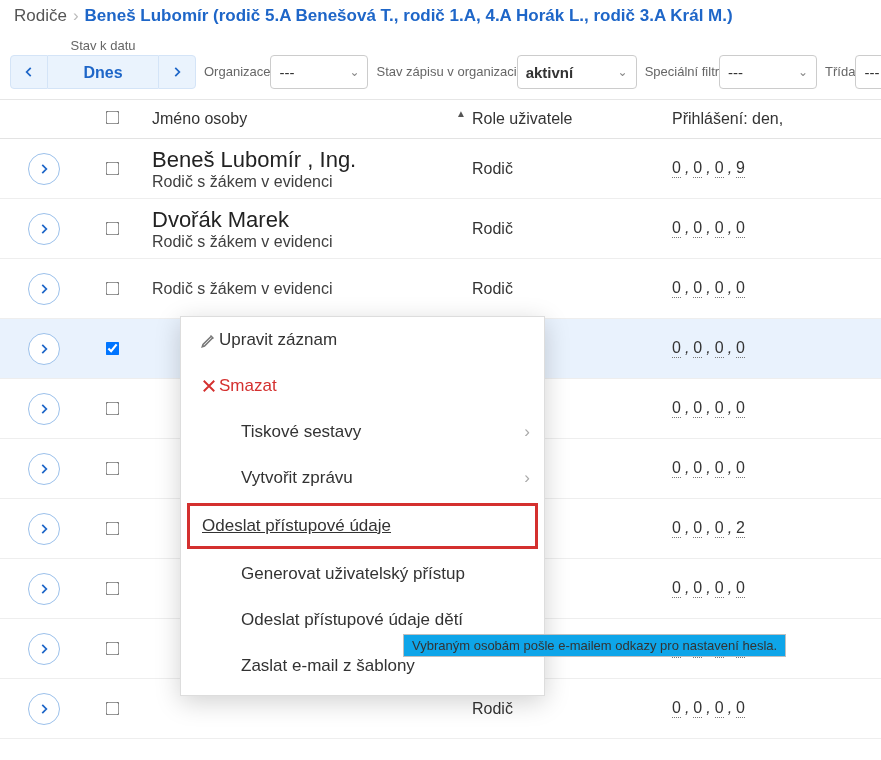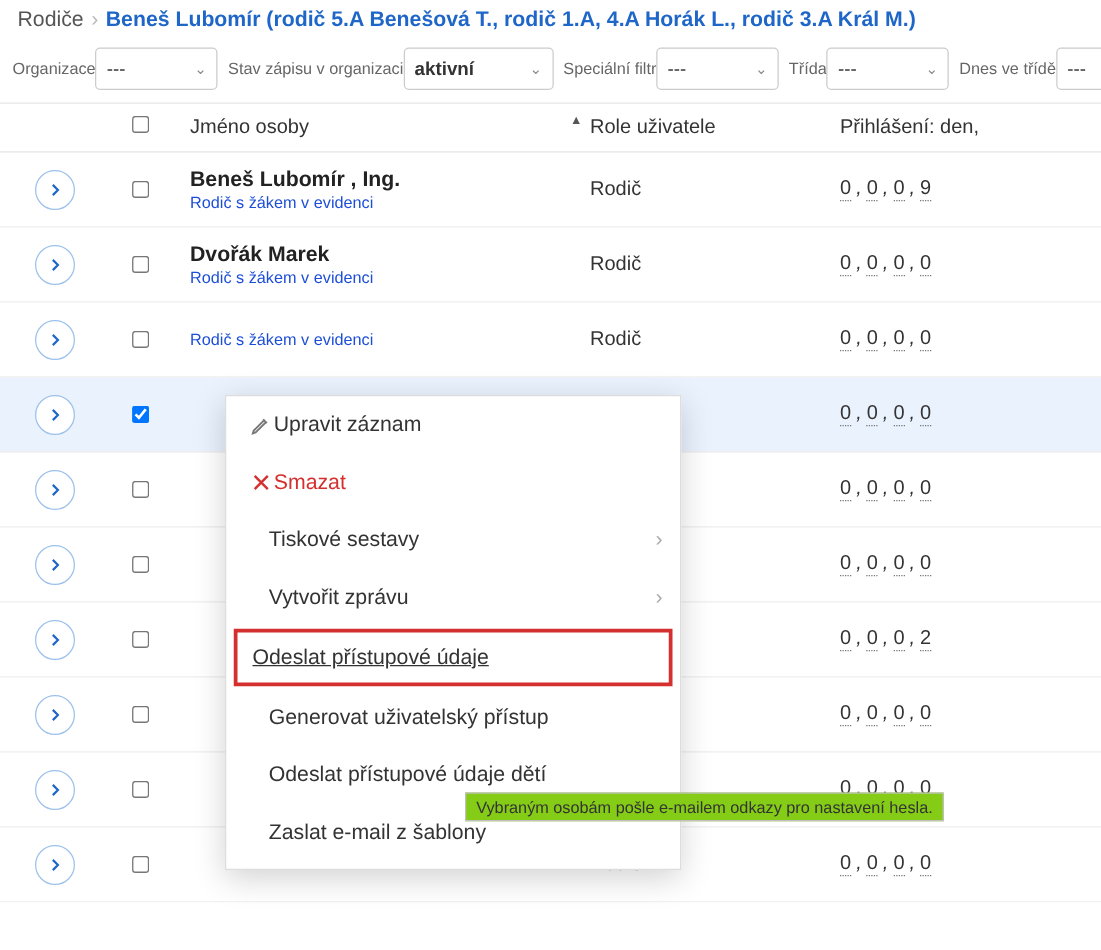--- a/index.html
+++ b/index.html
@@ -89,22 +89,22 @@
   }
   .row.selected { background:#e9f2fd; }
   .expand-circle {
     width:32px; height:32px; border-radius:50%;
     border:1px solid #9cc1eb;
     display:flex; align-items:center; justify-content:center;
     color:#1e66c8; cursor:pointer; margin-left:28px;
     background:#fff;
   }
   .row .col-check { display:flex; justify-content:center; }
-  .person-name { font-size:17px; font-weight:700; color:#222; }
-  .person-sub  { font-size:13px; color:#1d4ed8; }
+  .person-name { font-size:22px; font-weight:400; color:#222; }
+  .person-sub  { font-size:16px; color:#404040; }
   .role-txt { font-size:16px; color:#333; }
   .stats { font-size:16px; color:#333; display:flex; gap:4px; }
   .stats span { border-bottom:1px dotted #777; cursor:default; }
 
   
   .context-menu {
     position:absolute;
     left:180px; top:316px;
     width:365px;
     background:#fff;
@@ -124,44 +124,60 @@
     padding:13px 18px; cursor:pointer;
     color:#333; font-size:17px;
     position:relative;
   }
   .cm-item .icon { width:20px; display:inline-flex; justify-content:center; color:#777; }
   .cm-item.danger { color:#d4302f; }
   .cm-item.danger .icon { color:#d4302f; }
   .cm-item .sub-chev { position:absolute; right:14px; color:#aaa; }
   .cm-highlight { border:3px solid #d4302f; margin:2px 6px; padding:10px 12px; }
   .cm-highlight span.txt { text-decoration:underline; }
-  .cm-plain { padding-left:34px;align-items:flex-end; }
+  .cm-plain { padding-left:60px;align-items:flex-end; }
 
   
   .tooltip-box {
     position:absolute;
-    left:372px; top:634px;
-    background:#84cc16; border:1px solid #bfbfbf;
+    left:403px; top:634px;
+    background:#0ea5e9; border:1px solid #bfbfbf;
     padding:3px 8px; font-size:13px; color:#333;
     z-index:60;
     white-space:nowrap;
   }
 
   svg.ic { width:14px; height:14px; }
 </style>
 </head>
 <body>
 
 <div class="breadcrumb">
   <span class="root">Rodiče</span>
   <span class="sep">›</span>
   <span class="detail">Beneš Lubomír  (rodič 5.A Benešová T., rodič 1.A, 4.A Horák L., rodič 3.A Král M.)</span>
 </div>
 
 <div class="filters">
+  <div class="date-nav">
+    <div class="label">Stav k datu</div>
+    <div class="controls">
+      <div class="date-btn">
+        <svg class="ic" viewBox="0 0 24 24">
+            <path fill="none" stroke="currentColor" stroke-width="3" d="M15 5l-7 7 7 7"></path>
+          </svg>
+      </div>
+      <div class="date-mid">Dnes</div>
+      <div class="date-btn">
+        <svg class="ic" viewBox="0 0 24 24">
+            <path fill="none" stroke="currentColor" stroke-width="3" d="M9 5l7 7-7 7"></path>
+          </svg>
+      </div>
+    </div>
+  </div>
 
   <div class="filter-col">
     <div class="flabel">Organizace</div>
     <div class="select-box">
       <span class="val">---</span>
         <span class="chev">⌄</span>
     </div>
   </div>
 
   <div class="filter-col">

